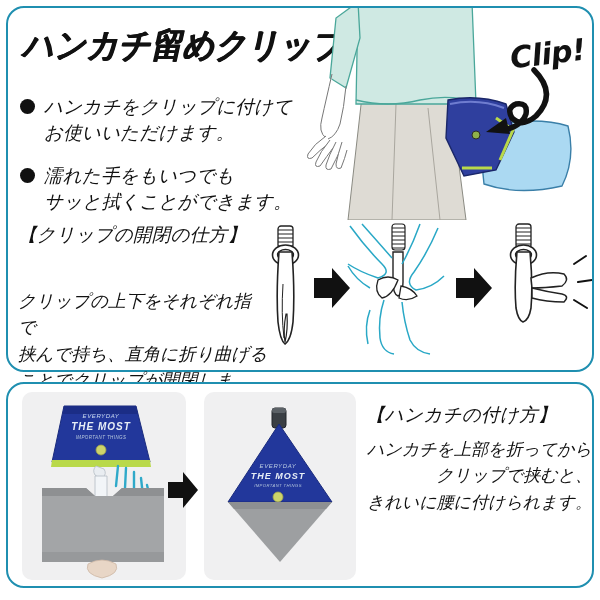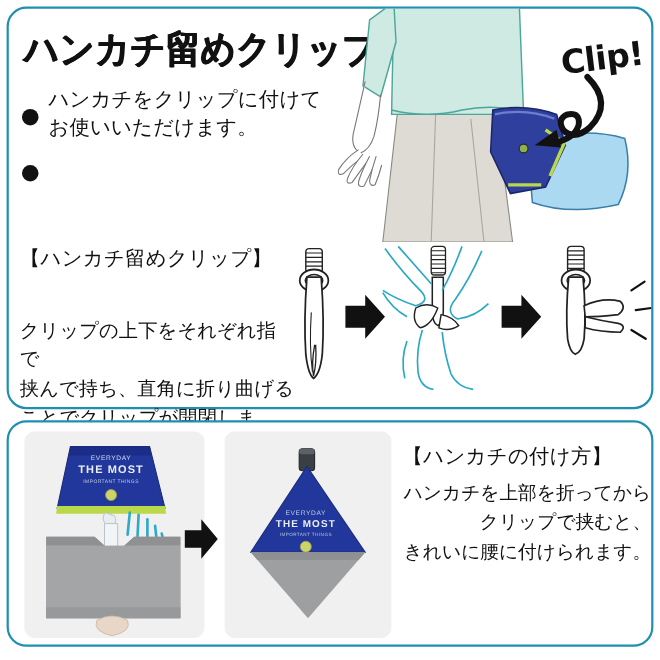--- a/index.html
+++ b/index.html
@@ -3,21 +3,21 @@
 <meta charset="utf-8">
 <style>
   html,body{margin:0;padding:0;}
   body{
     width:600px;height:600px;
     background:#ffffff;
     font-family:"Liberation Sans","DejaVu Sans",sans-serif;
     overflow:hidden;
     position:relative;
   }
-  .stage{position:relative;width:600px;height:600px;}
+  .stage{position:relative;width:600px;height:600px;font-style:italic;}
 
   
   .panel{
     position:absolute;
     background:#ffffff;
     border:2px solid #1f8fb0;
     border-radius:18px;
     box-sizing:border-box;
     overflow:hidden;
   }
@@ -32,21 +32,21 @@
     color:#111;
     font-family:"DejaVu Sans","Liberation Sans",sans-serif;
     transform:scaleY(1.12);
     transform-origin:left top;
     white-space:nowrap;
     text-shadow:0.6px 0 0 #111,-0.6px 0 0 #111;
   }
 
   
   #bullets{position:absolute;left:20px;top:78px;width:330px;}
-  .bullet-row{display:flex;align-items:center;margin-bottom:14px;}
+  .bullet-row{display:flex;align-items:flex-start;margin-bottom:14px;margin-top:16px;}
   .bullet-dot{
     width:15px;height:15px;border-radius:50%;
     background:#111;flex:0 0 auto;margin-top:5px;margin-right:9px;
   }
   .bullet-text{
     font-size:18.5px;line-height:1.42;color:#111;
     font-family:"DejaVu Sans","Liberation Sans",sans-serif;
     white-space:pre-line;letter-spacing:0.2px;
   }
 
@@ -106,20 +106,22 @@
   <div id="title">ハンカチ留めクリップ</div>
 
   <div id="bullets">
     <div class="bullet-row">
       <div class="bullet-dot"></div>
       <div class="bullet-text">ハンカチをクリップに付けて
 お使いいただけます。</div>
     </div>
     <div class="bullet-row">
       <div class="bullet-dot"></div>
+      <div class="bullet-text">濡れた手をもいつでも
+サッと拭くことができます。</div>
     </div>
   </div>
 
   <div class="art" id="person-art">
     <svg width="292" height="212" viewBox="0 0 292 212">
 
       <path d="M62 88 L150 88 L166 212 L48 212 Z" fill="#dedbd4" stroke="#8a8a82" stroke-width="1"></path>
       <path d="M96 96 L92 212" fill="none" stroke="#a9a69e" stroke-width="1"></path>
       <path d="M128 100 L140 212" fill="none" stroke="#a9a69e" stroke-width="1"></path>
       <path d="M62 88 L150 88" fill="none" stroke="#8a8a82" stroke-width="1.2"></path>
@@ -147,21 +149,21 @@
 
       <circle cx="176" cy="127" r="4" fill="#8fb14a" stroke="#2a2a2a" stroke-width="1"></circle>
 
       <path d="M234 62 Q258 86 236 108 Q222 120 212 110 Q206 100 216 96 Q228 94 226 106 Q222 118 204 122" fill="none" stroke="#111" stroke-width="5.5" stroke-linecap="round"></path>
       <path d="M206 110 L186 124 L210 126 Z" fill="#111"></path>
     </svg>
   </div>
 
   <div id="clip-label">Clip!</div>
 
-  <div id="howto-head">【ハンカチ留めクリップ】</div>
+  <div id="howto-head">【クリップの開閉の仕方】</div>
   <div id="howto-body">クリップの上下をそれぞれ指で
 挟んで持ち、直角に折り曲げる
 ことでクリップが開閉します。</div>
 
   <div class="art" id="clipsteps-art">
     <svg width="340" height="134" viewBox="0 0 340 134">
 
       <g>
 
         <rect x="26" y="4" width="15" height="22" rx="3" fill="#fff" stroke="#222" stroke-width="1.3"></rect>

